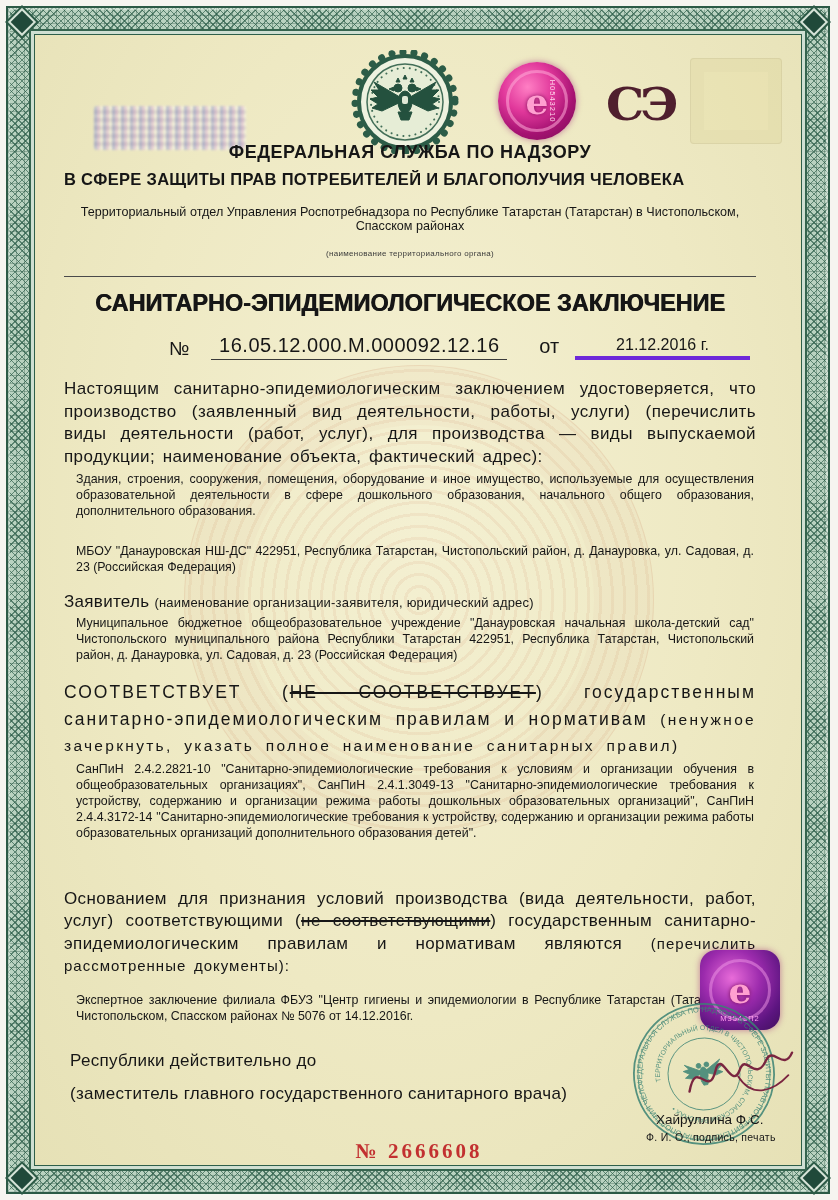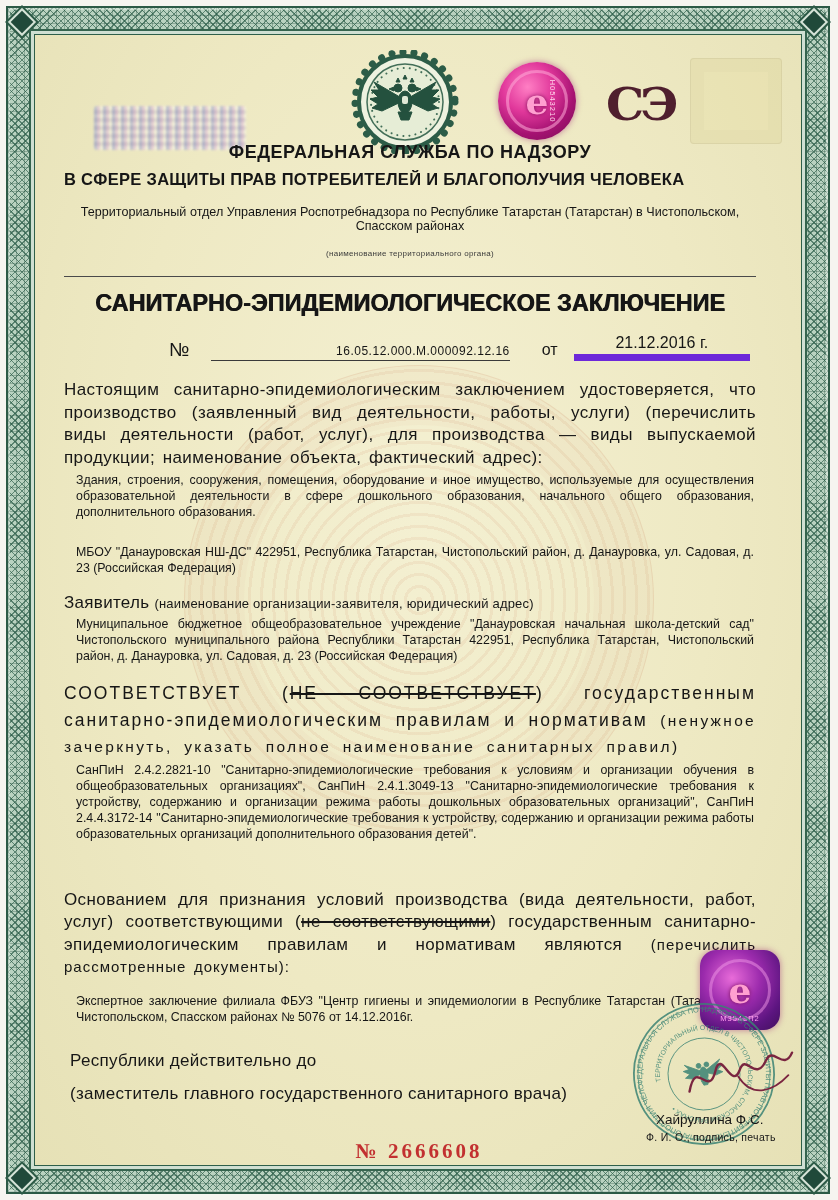--- a/index.html
+++ b/index.html
@@ -59,24 +59,24 @@
   
   .content{position:absolute;left:64px;right:82px;top:142px;}
   .agency1{font-size:18px;font-weight:700;text-align:center;letter-spacing:.5px;}
   .agency2{font-size:16.5px;font-weight:700;letter-spacing:.3px;margin-top:7px;}
   .territorial{font-size:12.6px;text-align:center;margin-top:16px;}
   .org-rule{margin-top:9px;border-bottom:1px solid #4a4a4a;text-align:center;padding-bottom:16px;}
   .org-caption{font-size:8px;color:#3a3a3a;letter-spacing:.3px;}
   .doc-title{font-size:23.5px;font-weight:700;text-align:center;margin-top:13px;text-shadow:.6px 0 currentColor;}
   .numrow{display:flex;align-items:flex-end;margin-top:17px;padding-left:105px;padding-right:6px;}
   .num-label{font-size:19px;}
-  .num-value{margin-left:22px;width:318px;text-align:right;border-bottom:1px solid #3a3a3a;
-    font-size:12px;letter-spacing:.5px;padding-bottom:2px;}
-  .date-label{margin-left:32px;font-size:16px;padding-bottom:2px;}
-  .date-value{margin-left:16px;width:188px;text-align:center;border-bottom:7px solid #6d28d9;
+  .num-value{margin-left:22px;width:318px;text-align:center;border-bottom:1px solid #3a3a3a;
+    font-size:20px;letter-spacing:.5px;padding-bottom:2px;}
+  .date-label{margin-left:32px;font-size:20px;padding-bottom:2px;}
+  .date-value{margin-left:16px;width:188px;text-align:center;border-bottom:4px solid #6d28d9;
     font-size:16px;padding-bottom:2px;}
 
   .p-big{font-size:17px;line-height:1.33;text-align:justify;letter-spacing:.4px;word-spacing:2.5px;margin:18px 0 0;}
   .p-caps{font-size:17.5px;line-height:1.5;text-align:justify;letter-spacing:2px;word-spacing:5px;margin:16px 0 0;}
   .note-spaced{font-size:15.5px;letter-spacing:2.3px;}
   .basis-note{font-size:15px;letter-spacing:1px;}
   .p-small{font-size:12.4px;line-height:1.28;text-align:justify;margin:4px 0 0;padding-left:12px;padding-right:2px;}
   .gap-lg{margin-top:24px;} .gap-md{margin-top:15px;} .gap-xl{margin-top:46px;}
   .applicant-row{margin-top:16px;font-size:17px;letter-spacing:.3px;}
   .applicant-note{font-size:13px;letter-spacing:.2px;}

